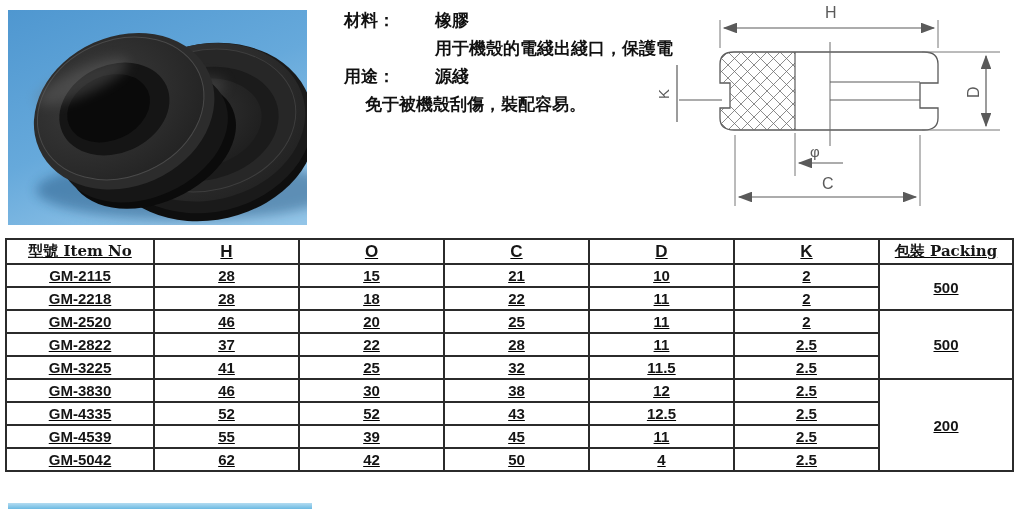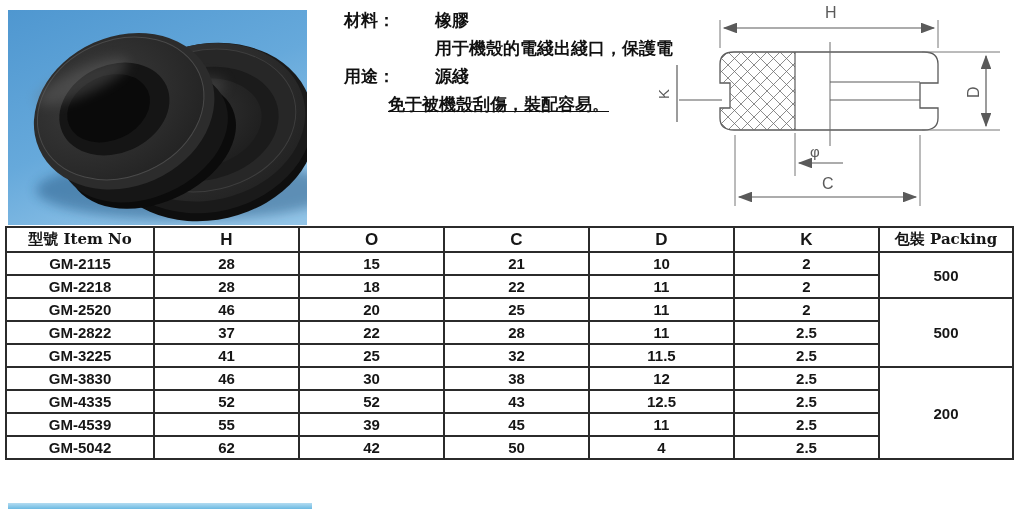--- a/index.html
+++ b/index.html
@@ -9,28 +9,28 @@
   
   .photo{position:absolute;left:8px;top:10px;width:299px;height:215px;}
   .photo svg{display:block;}
 
   
   .info{position:absolute;left:344px;top:6px;width:340px;color:#111;
         font-family:"DejaVu Serif","Liberation Serif",serif;
         font-weight:bold;font-size:17px;line-height:28px;}
   .info .row{display:flex;align-items:flex-end;gap:40px;}
   .info .lbl{white-space:nowrap;}
-  .info .indent{margin-left:44px;text-decoration:underline;}
+  .info .indent{margin-left:21px;}
 
   
   .diagram{position:absolute;left:650px;top:0px;width:368px;height:232px;}
   .diagram text{font-family:"Liberation Sans",sans-serif;fill:#5a5a5a;}
 
   
-  .spec{position:absolute;left:5px;top:226px;}
+  .spec{position:absolute;left:5px;top:238px;text-decoration:underline;}
   table.spec-table{border-collapse:collapse;table-layout:fixed;width:1007px;}
   table.spec-table th,table.spec-table td{
       border:2px solid #2b2b2b;text-align:center;vertical-align:middle;
       padding:0;color:#161616;overflow:hidden;}
   table.spec-table th{height:23px;}
   table.spec-table td{height:21px;font-family:"Liberation Sans",sans-serif;
       font-weight:bold;font-size:15px;}
   .th-cn{font-family:"DejaVu Serif","Liberation Serif",serif;font-weight:bold;font-size:15px;}
   .th-letter{font-family:"Liberation Sans",sans-serif;font-weight:bold;font-size:17px;}
   td.pack{font-size:15px;margin-left:28px;}

